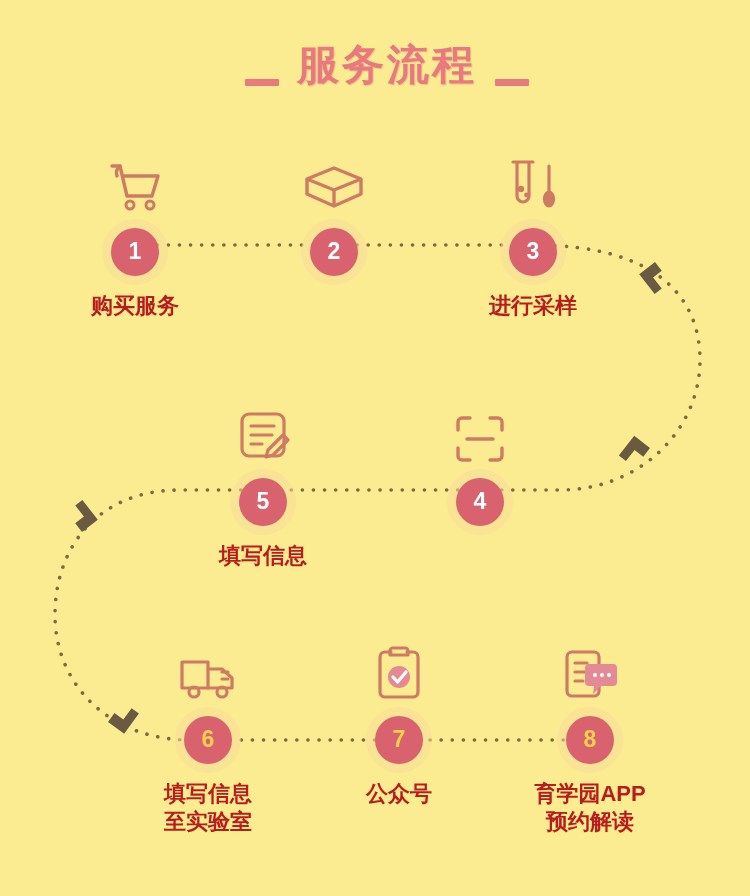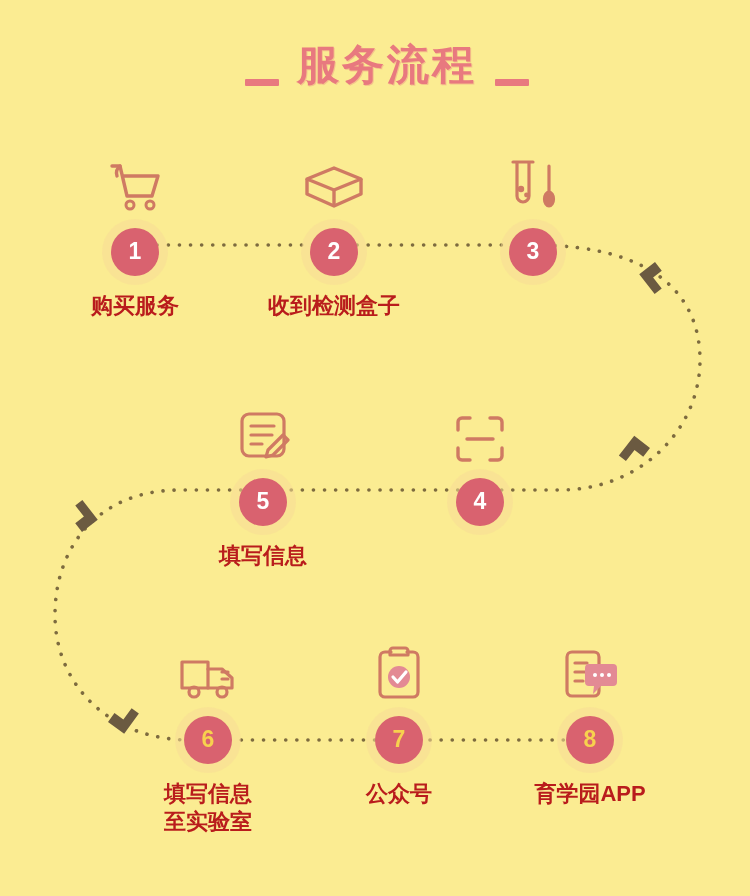--- a/index.html
+++ b/index.html
@@ -167,43 +167,43 @@
           <path d="M4 17 L4 32 L31 44 L58 32 L58 17"></path>
           <path d="M31 28 L31 44"></path>
         </g>
       </svg>
     </div>
     <div class="circle-row">
       <div class="circle">
           <span class="num">2</span>
         </div>
     </div>
-    <div class="step-label">
-      <span>收到检测盒子</span>
-    </div>
   </div>
 
   <div class="step row1" style="left:533px">
     <div class="step-icon">
       <svg width="56" height="58" viewBox="0 0 56 58">
         <g fill="none" stroke="#cf7a63" stroke-width="3.2" stroke-linecap="round" stroke-linejoin="round">
           <path d="M8 6 L28 6"></path>
           <path d="M12 7 L12 40 a6 6 0 0 0 12 0 L24 7"></path>
           <path d="M44 10 L44 36"></path>
           <path d="M44 36 a4.5 7 0 0 0 0 14 a4.5 7 0 0 0 0 -14"></path>
         </g>
         <circle cx="16" cy="33" r="3.2" fill="#cf7a63"></circle>
         <circle cx="21.5" cy="39" r="2.4" fill="#cf7a63"></circle>
         <path d="M44 37 a4.2 6.5 0 0 0 0 13 a4.2 6.5 0 0 0 0 -13" fill="#cf7a63"></path>
       </svg>
     </div>
     <div class="circle-row">
       <div class="circle">
           <span class="num">3</span>
         </div>
+    </div>
+    <div class="step-label">
+      <span>进行采样</span>
     </div>
   </div>
 
   <div class="step row2" style="left:263px">
     <div class="step-icon">
       <svg width="54" height="54" viewBox="0 0 54 54">
         <g fill="none" stroke="#cf7a63" stroke-width="3.2" stroke-linecap="round" stroke-linejoin="round">
           <path d="M6 11 a7 7 0 0 1 7 -7 L41 4 a7 7 0 0 1 7 7 L48 39 a7 7 0 0 1 -7 7 L13 46 a7 7 0 0 1 -7 -7 Z"></path>
           <path d="M15 16 L38 16"></path>
           <path d="M15 25 L36 25"></path>
@@ -301,16 +301,17 @@
         <circle cx="48" cy="27" r="2" fill="#ffffff"></circle>
       </svg>
     </div>
     <div class="circle-row">
       <div class="circle gold">
           <span class="num">8</span>
         </div>
     </div>
     <div class="step-label">
       <span>育学园APP</span>
+      <span class="l2">预约解读</span>
     </div>
   </div>
 
 </div>
 
 </body></html>

